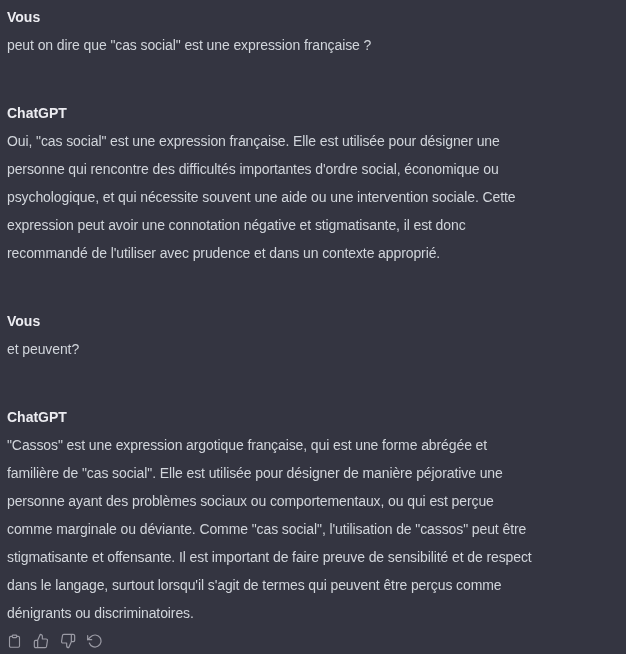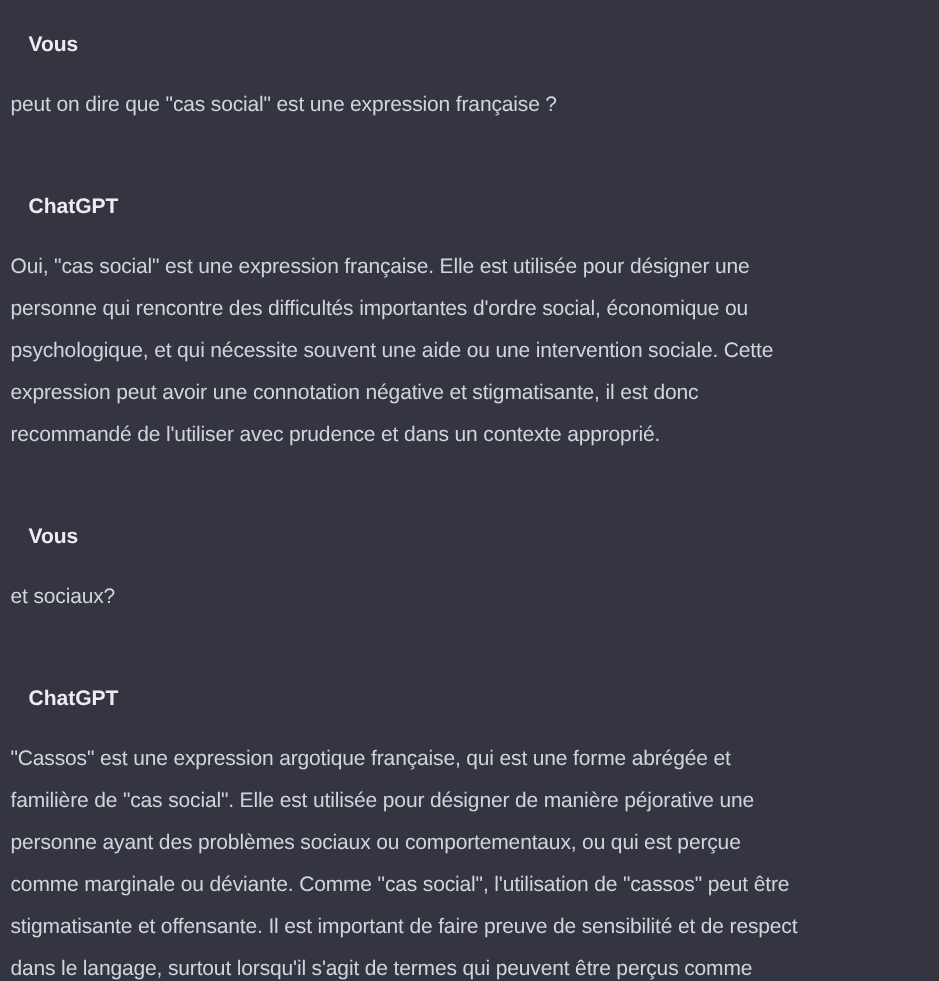--- a/index.html
+++ b/index.html
@@ -8,21 +8,21 @@
     height: 654px;
     background: #343541;
     font-family: "Liberation Sans", sans-serif;
     overflow: hidden;
     box-sizing: border-box;
     padding: 3px 7px 0 7px;
   }
   .turn { margin-bottom: 40px; }
   .turn.last { margin-bottom: 0; }
   .author {
-    margin: 12px;
+    margin: 0;
     font-size: 14px;
     font-weight: 700;
     line-height: 28px;
     color: #ececf1;
   }
   .msg {
     font-size: 14px;
     line-height: 28px;
     color: #d1d5db;
     letter-spacing: -0.1px;
@@ -61,21 +61,21 @@
     <h3 class="author">ChatGPT</h3>
     <div class="msg">Oui, "cas social" est une expression française. Elle est utilisée pour désigner une
 personne qui rencontre des difficultés importantes d'ordre social, économique ou
 psychologique, et qui nécessite souvent une aide ou une intervention sociale. Cette
 expression peut avoir une connotation négative et stigmatisante, il est donc
 recommandé de l'utiliser avec prudence et dans un contexte approprié.</div>
   </section>
 
   <section class="turn">
     <h3 class="author">Vous</h3>
-    <div class="msg">et sociaux?</div>
+    <div class="msg">et peuvent?</div>
   </section>
 
   <section class="turn last">
     <h3 class="author">ChatGPT</h3>
     <div class="msg">"Cassos" est une expression argotique française, qui est une forme abrégée et
 familière de "cas social". Elle est utilisée pour désigner de manière péjorative une
 personne ayant des problèmes sociaux ou comportementaux, ou qui est perçue
 comme marginale ou déviante. Comme "cas social", l'utilisation de "cassos" peut être
 stigmatisante et offensante. Il est important de faire preuve de sensibilité et de respect
 dans le langage, surtout lorsqu'il s'agit de termes qui peuvent être perçus comme

